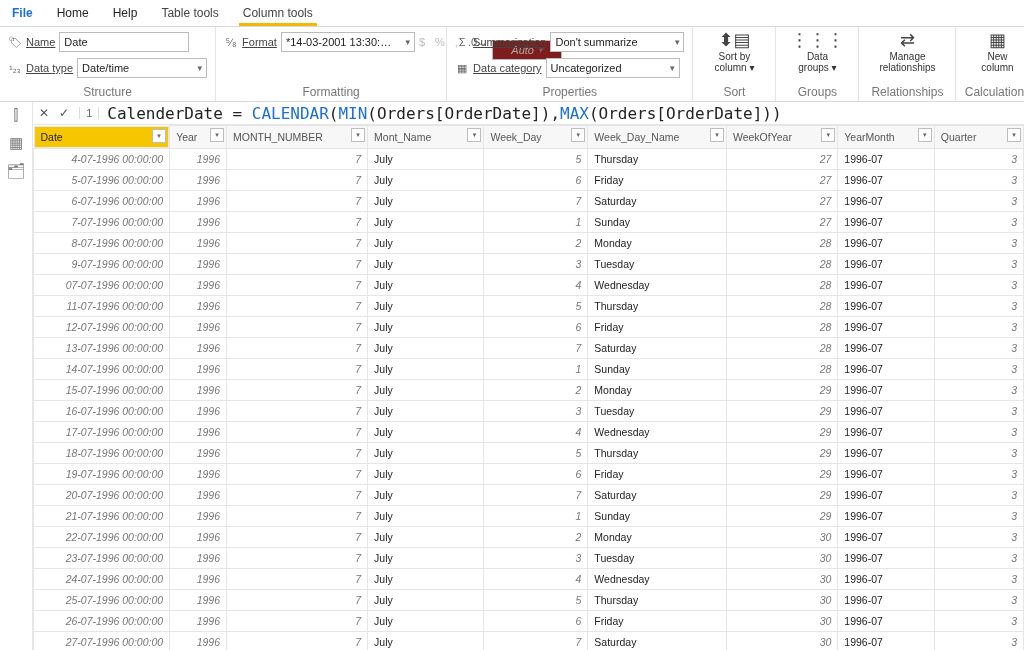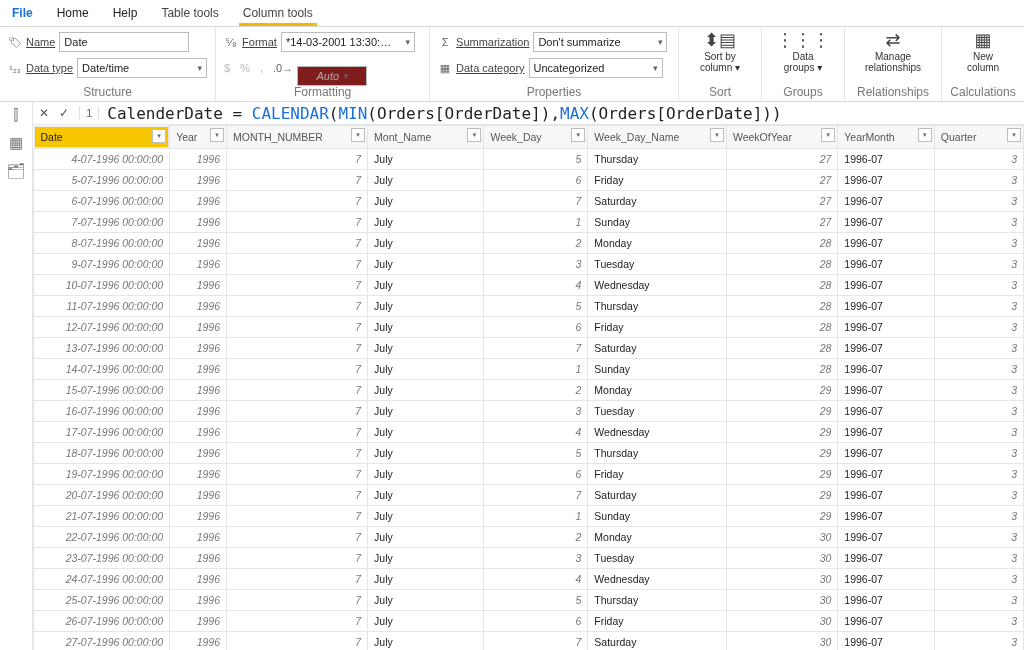--- a/index.html
+++ b/index.html
@@ -68,21 +68,21 @@
         <span class="fieldlabel">Data type</span>
         <div class="sel" style="width:120px">
             <span>Date/time</span>
           </div>
       </div>
     </div>
     <div class="label">Structure</div>
   </div>
 
   <div class="rgroup" style="width:214px">
-    <div class="body" style="flex-direction:column; gap:4px">
+    <div class="body" style="flex-direction:row; gap:4px">
       <div class="fieldrow">
         <span class="miniicon">⁵∕₈</span>
         <span class="fieldlabel">Format</span>
         <div class="sel" style="width:124px">
             <span>*14-03-2001 13:30:…</span>
           </div>
       </div>
       <div class="fieldrow faded" style="gap:10px">
         <span>$</span>
         <span>%</span>
@@ -261,21 +261,21 @@
               <td class="r i">1996</td>
               <td class="r i">7</td>
               <td>July</td>
               <td class="r i">3</td>
               <td>Tuesday</td>
               <td class="r i">28</td>
               <td>1996-07</td>
               <td class="r i">3</td>
             </tr>
             <tr>
-              <td class="r i">10-07-1996 00:00:00</td>
+              <td class="r i">07-07-1996 00:00:00</td>
               <td class="r i">1996</td>
               <td class="r i">7</td>
               <td>July</td>
               <td class="r i">4</td>
               <td>Wednesday</td>
               <td class="r i">28</td>
               <td>1996-07</td>
               <td class="r i">3</td>
             </tr>
             <tr>

